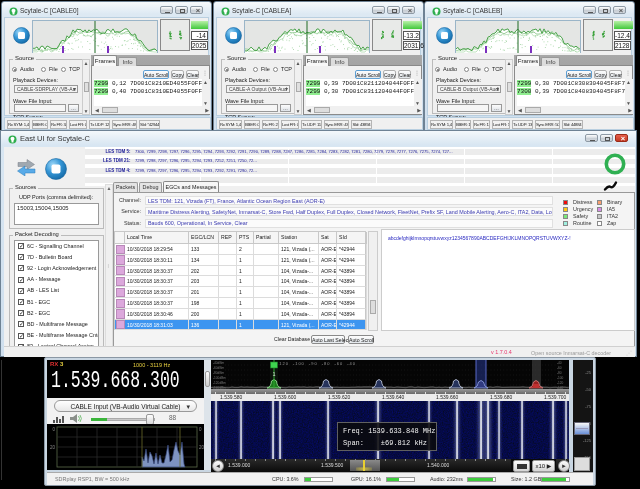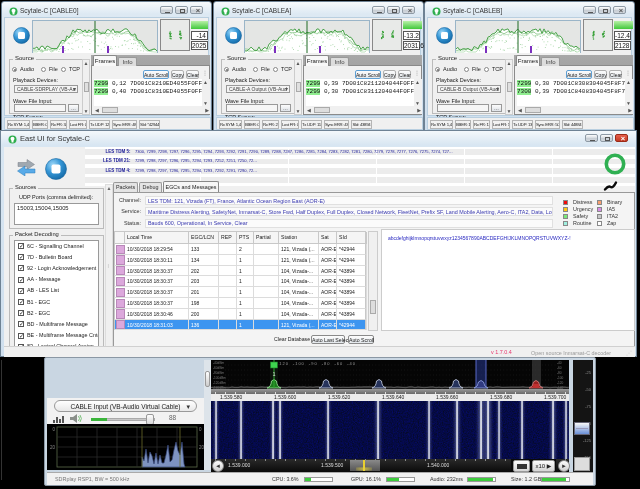--- a/index.html
+++ b/index.html
@@ -875,20 +875,25 @@
       <div class="qbtn" style="left:344px;top:187.5px;width:26px;height:9.5px;line-height:8.5px;font-size:5.2px">Auto Scroll</div>
     </div>
     <div style="position:absolute;left:3px;top:215px;width:631px;height:11px;background:#f0f0f0;border-top:1px solid #d0d0d0">
       <div style="position:absolute;left:487px;top:2px;font-size:5.4px;color:#e8356e">v 1.7.0.4</div>
       <div style="position:absolute;left:527px;top:2.5px;font-size:5.4px;color:#999">Open source Inmarsat-C decoder</div>
       <div style="position:absolute;right:3px;top:2px;font-size:6px;color:#bbb">⋰</div>
     </div>
   </div>
 <div style="position:absolute;left:1px;top:360px;width:1px;height:120px;background:#333"></div>
 <div style="position:absolute;left:44px;top:357px;width:552px;height:129px;background:#c9d6e2;border:1px solid #8a97a4;border-radius:2px">
+    <div style="position:absolute;left:2px;top:2px;width:157px;height:38px;background:#000">
+      <div style="position:absolute;left:3px;top:1px;font-size:6px;color:#e03030;font-weight:bold">RX <span style="color:#e8d040">3</span></div>
+      <div style="position:absolute;left:86px;top:1.5px;font-size:5.5px;color:#e8d040">1000 - 3119 Hz</div>
+      <div style="position:absolute;left:4px;top:7px;font-size:16.5px;color:#fff;font-family:'Liberation Mono',monospace;transform:scaleY(1.45);transform-origin:top left">1.539.668.300</div>
+    </div>
     <div style="position:absolute;left:2px;top:40px;width:157px;height:26px;background:#f2f2f2">
       <div style="position:absolute;left:7px;top:2px;width:143px;height:12px;border:1px solid #999;border-radius:6px;background:linear-gradient(#fff,#e8e8e8);font-size:6.5px;color:#222;text-align:center;line-height:11px">CABLE Input (VB-Audio Virtual Cable)<span style="position:absolute;right:6px;top:0px;font-size:7px;color:#333">▾</span></div>
       <svg style="position:absolute;left:5px;top:16px" width="14" height="10">
 <rect x="1" y="6" width="2" height="3" fill="#555"></rect>
         <rect x="4" y="3" width="2" height="6" fill="#555"></rect>
         <rect x="7" y="5" width="2" height="4" fill="#555"></rect>
         <rect x="10" y="2" width="2" height="7" fill="#555"></rect>
       </svg>
       <svg style="position:absolute;left:22px;top:15px" width="13" height="11">
 <polygon points="1,4 4,4 8,1 8,10 4,7 1,7" fill="#8a8f8a"></polygon>
@@ -1114,20 +1119,22 @@
         <rect x="276.3" y="0" width="1.5" height="59" fill="#fff" opacity="0.9"></rect>
         <rect x="284" y="0" width="8" height="59" fill="url(#bg10)" opacity="0.4"></rect>
         <rect x="287.3" y="0" width="1.5" height="59" fill="#fff" opacity="0.7200000000000001"></rect>
         <rect x="307" y="0" width="8" height="59" fill="url(#bg11)" opacity="0.45"></rect>
         <rect x="310.3" y="0" width="1.5" height="59" fill="#fff" opacity="0.81"></rect>
         <rect x="337" y="0" width="10" height="59" fill="url(#bg12)" opacity="0.475"></rect>
         <rect x="341.3" y="0" width="1.5" height="59" fill="#fff" opacity="0.855"></rect>
         <rect x="351" y="0" width="8" height="59" fill="url(#bg13)" opacity="0.425"></rect>
         <rect x="354.3" y="0" width="1.5" height="59" fill="#fff" opacity="0.765"></rect>
       </svg>
+      <div style="position:absolute;left:126px;top:21px;width:100px;height:29px;background:rgba(10,10,12,0.88);border:1px solid #606060;font-family:'Liberation Mono',monospace;font-size:7px;color:#f0f0f0;line-height:12px;padding:2px 0 0 5px;white-space:pre">Freq: 1539.633.848 MHz
+Span:    ±69.812 kHz</div>
     </div>
     <div style="position:absolute;left:166px;top:101px;width:358px;height:13px;background:linear-gradient(#2a2a2a,#0a0a0a)">
       <div style="position:absolute;left:4px;top:0;width:1px;height:2px;background:#888"></div>
       <div style="position:absolute;left:14px;top:0;width:1px;height:2px;background:#888"></div>
       <div style="position:absolute;left:24px;top:0;width:1px;height:2px;background:#888"></div>
       <div style="position:absolute;left:34px;top:0;width:1px;height:2px;background:#888"></div>
       <div style="position:absolute;left:44px;top:0;width:1px;height:2px;background:#888"></div>
       <div style="position:absolute;left:54px;top:0;width:1px;height:2px;background:#888"></div>
       <div style="position:absolute;left:64px;top:0;width:1px;height:2px;background:#888"></div>
       <div style="position:absolute;left:74px;top:0;width:1px;height:2px;background:#888"></div>

